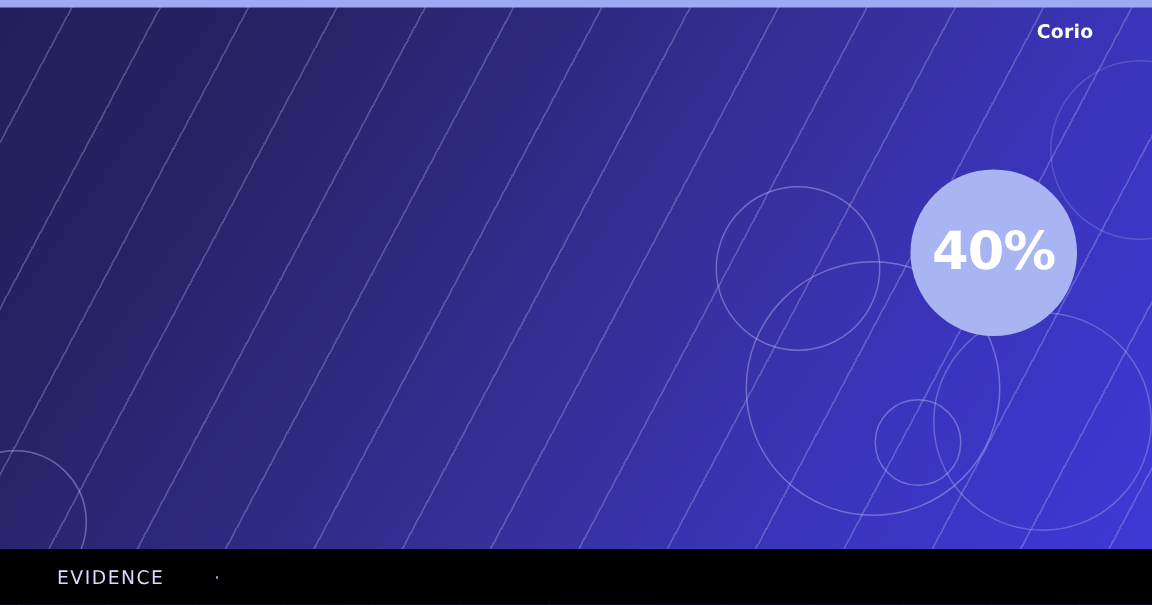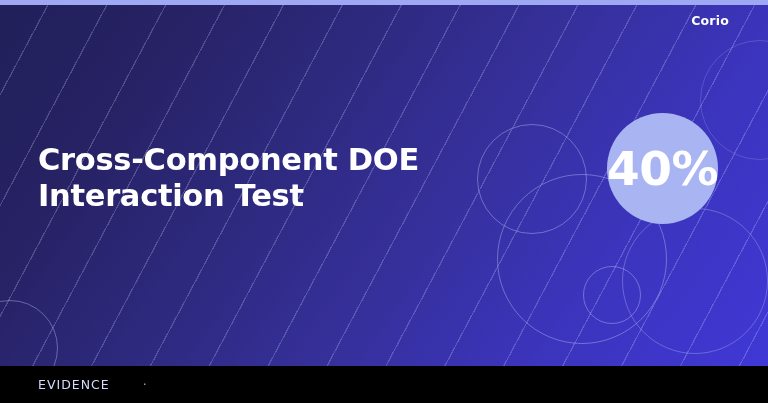--- a/index.html
+++ b/index.html
@@ -96,21 +96,21 @@
     top: 113px;
     width: 111px;
     height: 111px;
     border-radius: 50%;
     background: #a9b4f2;
     display: flex;
     align-items: center;
     justify-content: center;
   }
   .badge-value {
-    font-size: 47px;
+    font-size: 35px;
     font-weight: 700;
     color: #ffffff;
     letter-spacing: -0.5px;
     line-height: 1;
   }
 
   
   .footer {
     position: absolute;
     left: 0;
@@ -154,21 +154,20 @@
     <div class="ring ring-c"></div>
     <div class="ring ring-d"></div>
     <div class="ring ring-e"></div>
     <div class="ring ring-f"></div>
   </div>
 
   <div class="top-strip"></div>
 
   <div class="brand">Corio</div>
 
-  <h1 class="headline">Cross-Component DOE Interaction Test</h1>
 
   <div class="badge">
     <span class="badge-value">40%</span>
   </div>
 
   <div class="footer">
     <span class="footer-kicker">EVIDENCE</span>
     <span class="footer-sep">·</span>
   </div>
 

